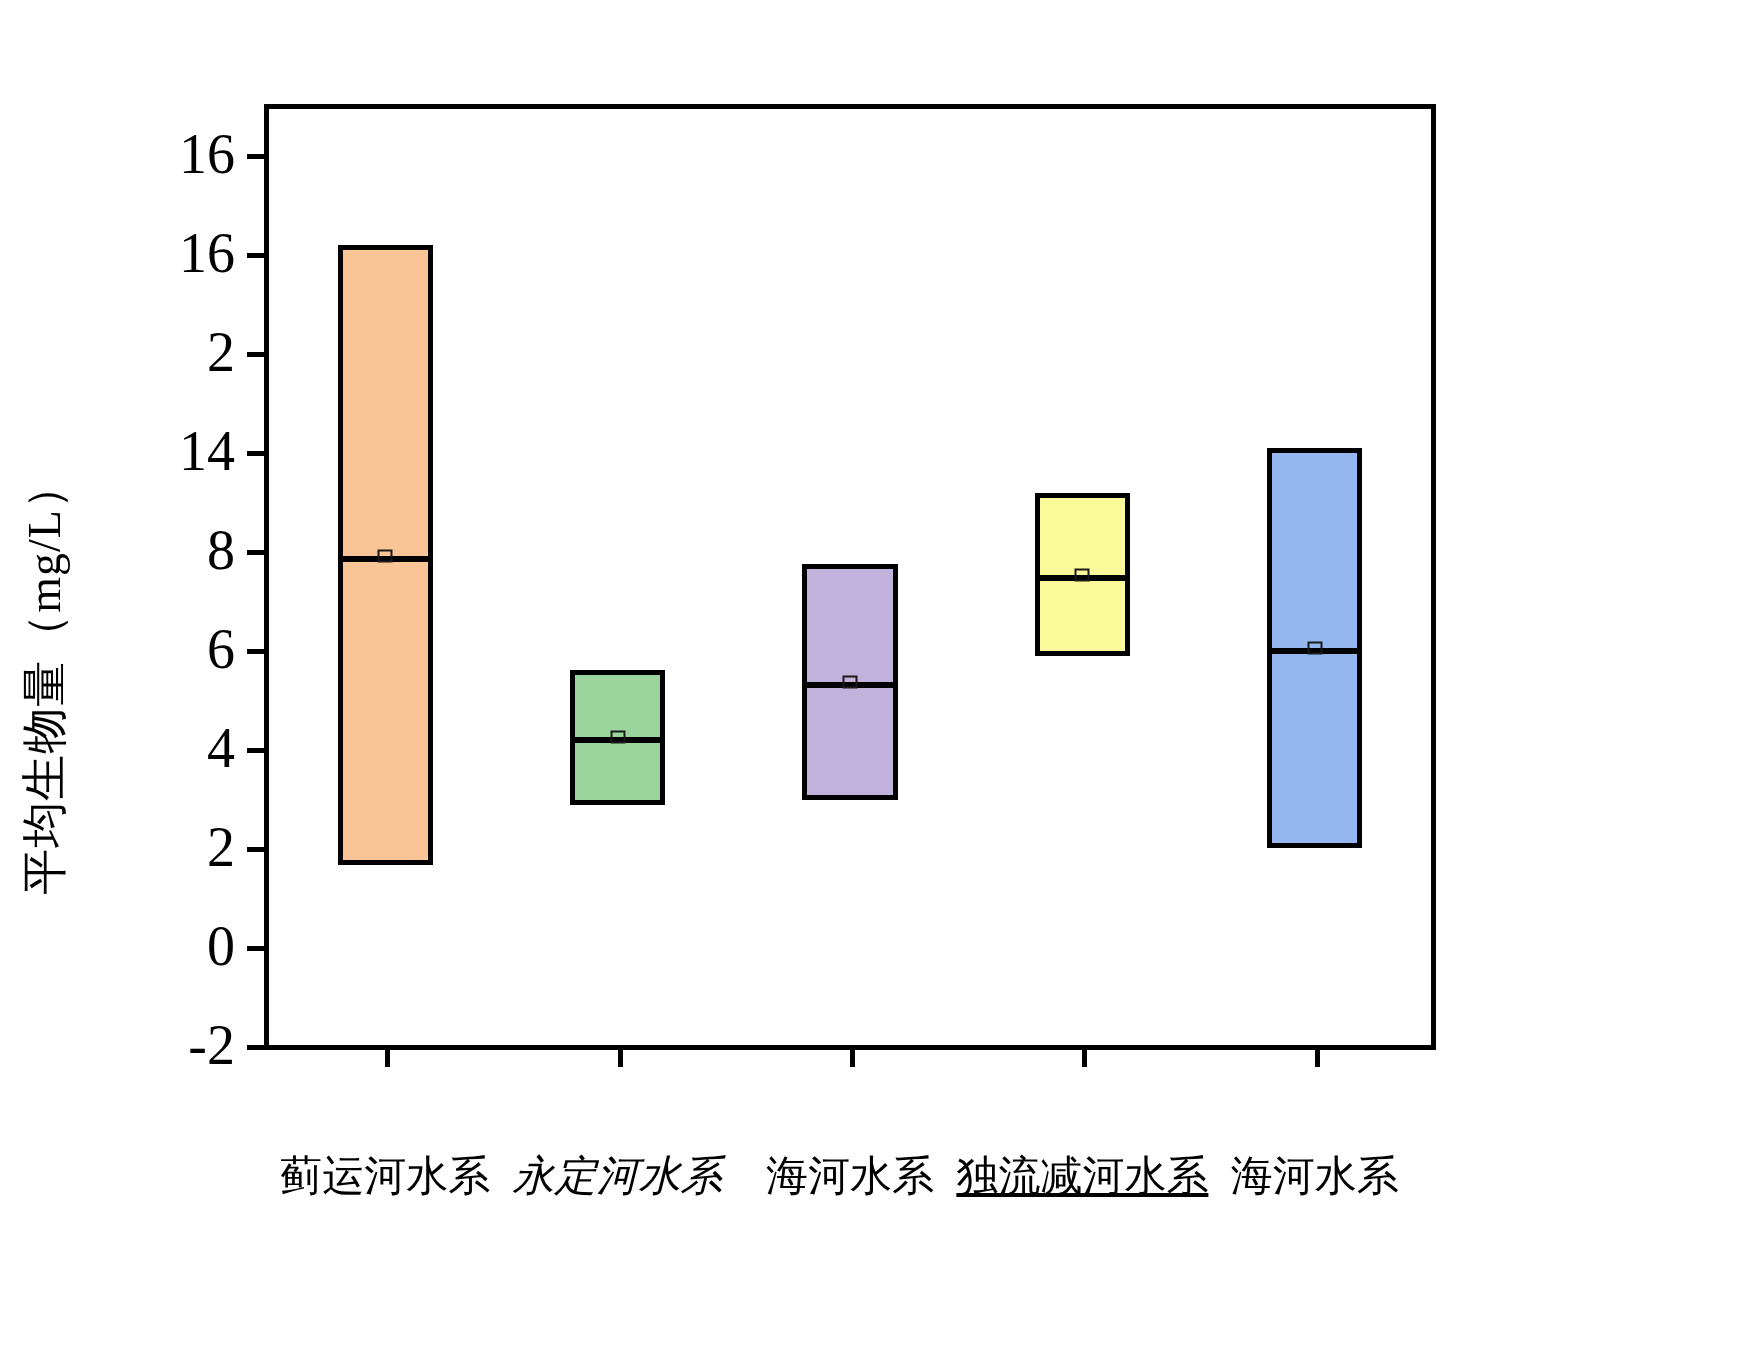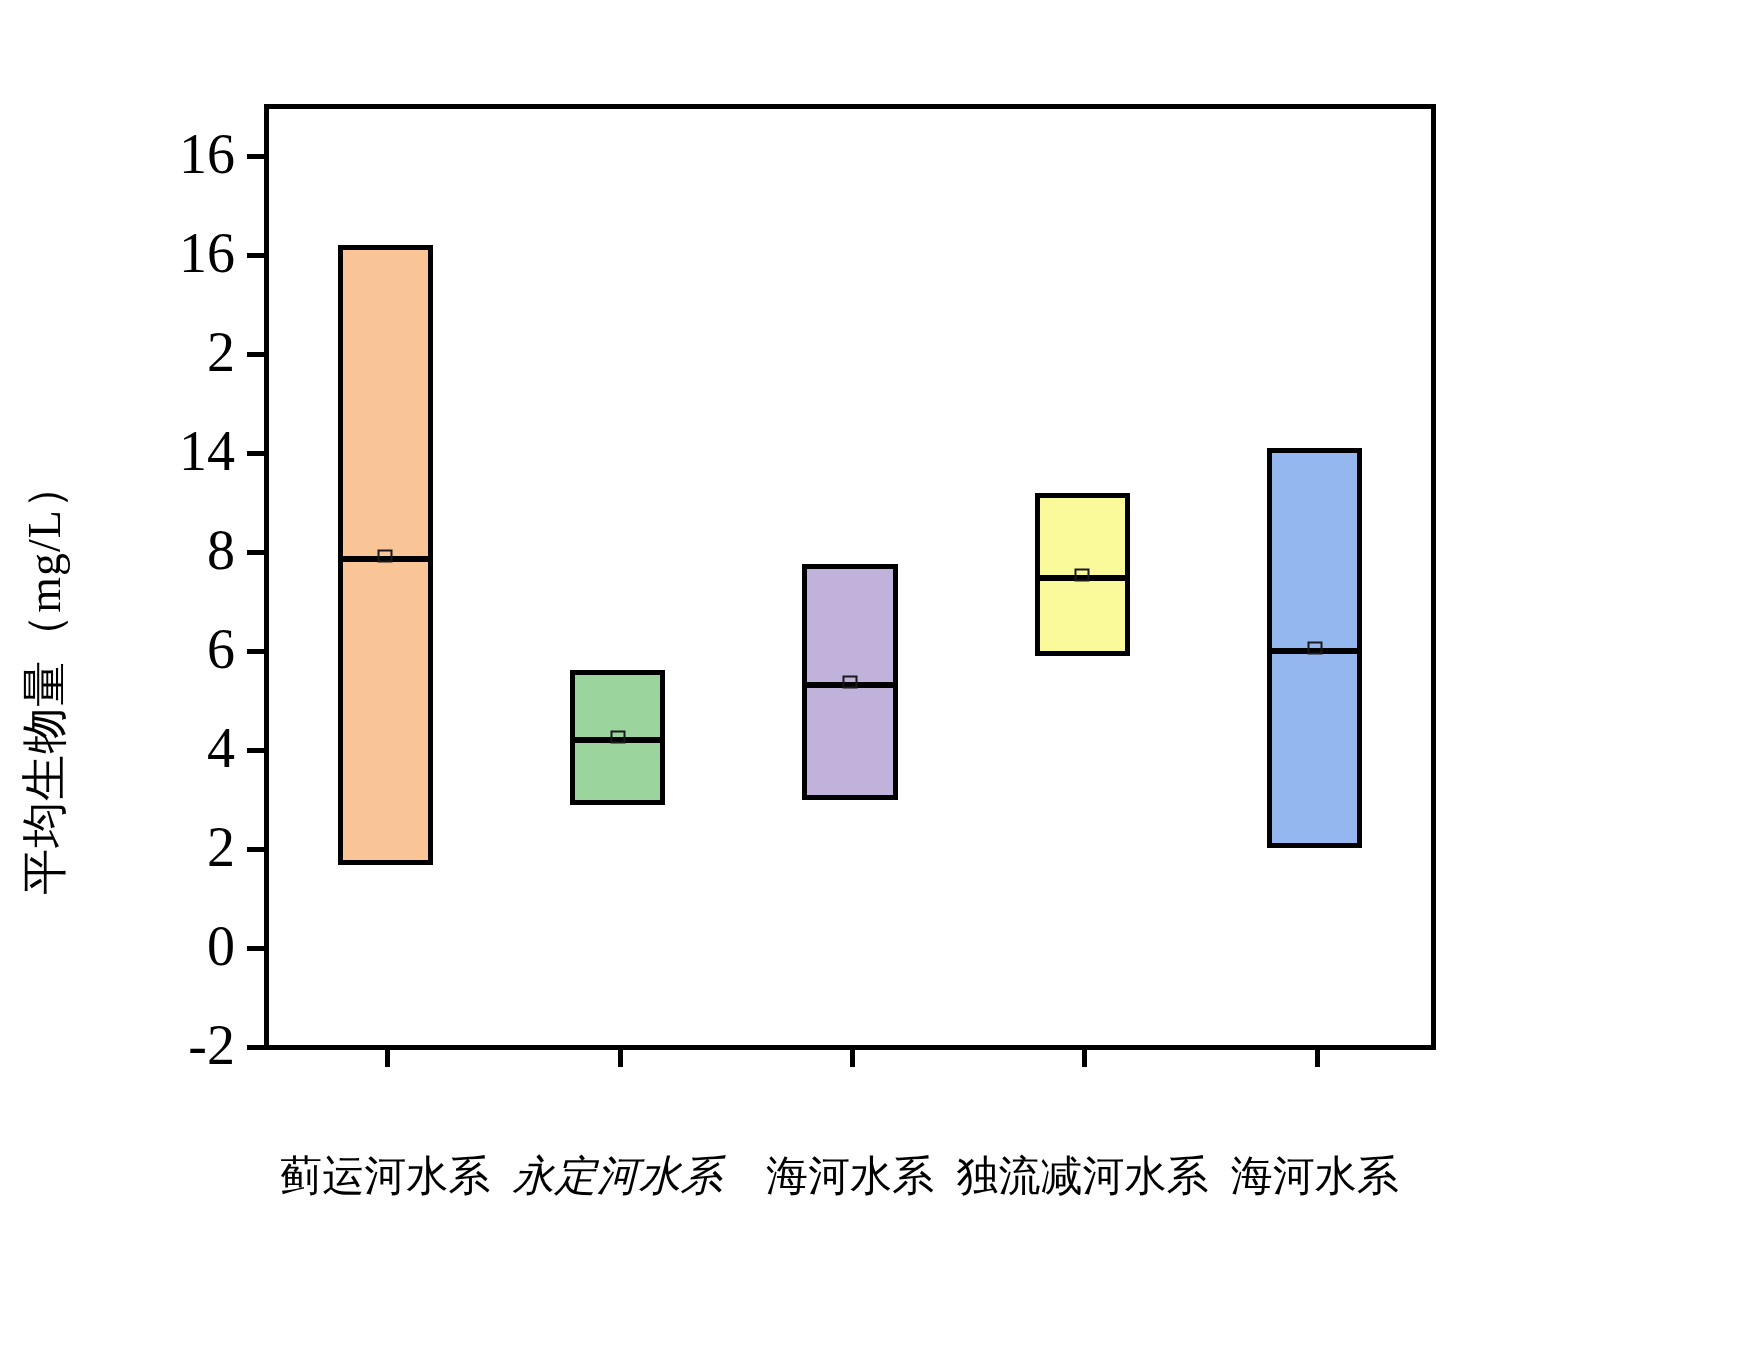--- a/index.html
+++ b/index.html
@@ -183,17 +183,17 @@
         <div class="box" style="left: 998.158px; top: 339.238px; width: 95.284px; height: 400.152px; background: rgb(147, 183, 238);"></div>
         <div class="median-line" style="left: 998.158px; top: 538.819px; width: 95.284px;"></div>
         <div class="mean-marker" style="left: 1045.8px; top: 538.819px;"></div>
       </div>
   </div>
 
   <div id="xlabels">
       <div class="xtick-label" style="left: 385.2px;">蓟运河水系</div>
       <div class="xtick-label" style="left: 617.6px; font-style: italic;">永定河水系</div>
       <div class="xtick-label" style="left: 850px;">海河水系</div>
-      <div class="xtick-label" style="left: 1082.4px;">独流减河水系</div>
+      <div class="xtick-label" style="left: 1082.4px; text-decoration: underline;">独流减河水系</div>
       <div class="xtick-label" style="left: 1314.8px;">海河水系</div>
     </div>
 
 </div>
 
 </body></html>

